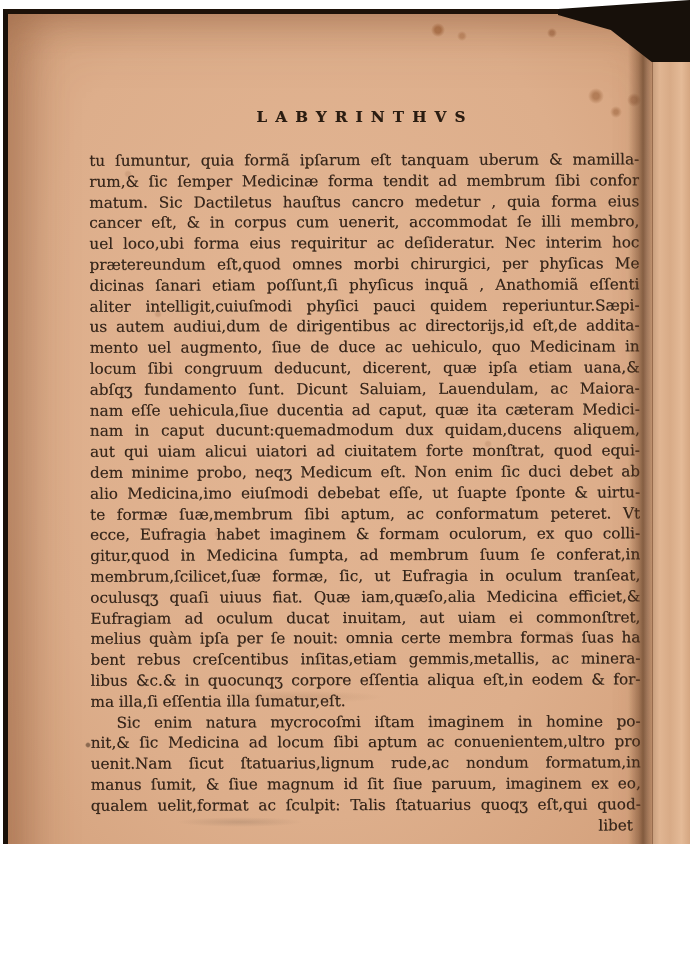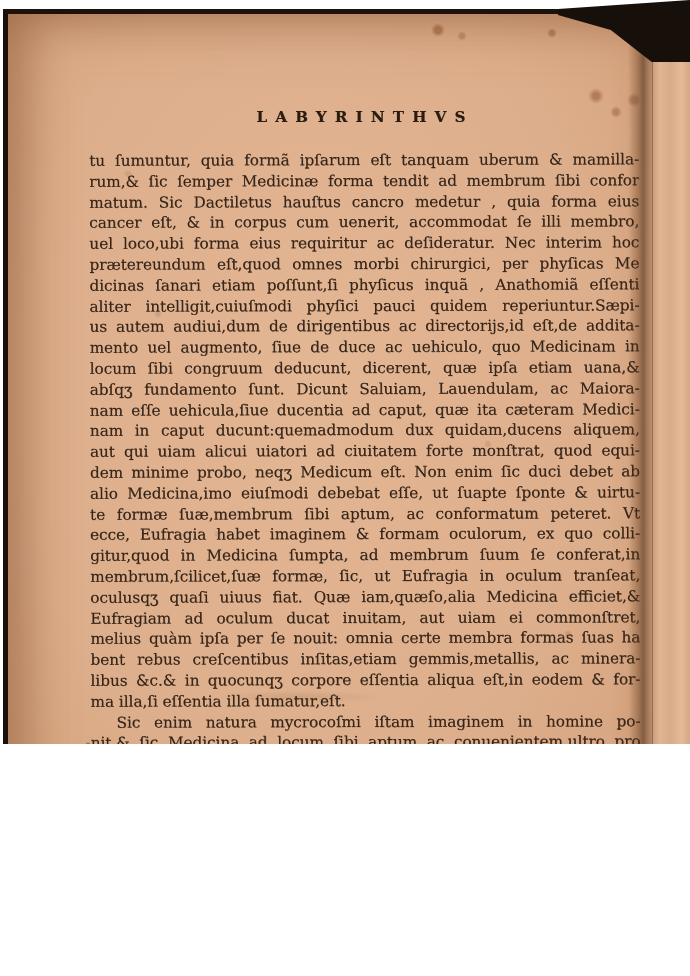--- a/index.html
+++ b/index.html
@@ -1,16 +1,16 @@
 <!DOCTYPE html>
 <html><head>
 <meta charset="utf-8">
 <style>
   html,body{margin:0;padding:0;background:#ffffff;}
-  .scan{position:relative;width:690px;height:744px;background:#ffffff;overflow:hidden;
+  .scan{position:relative;width:690px;height:844px;background:#ffffff;overflow:hidden;
         font-family:"DejaVu Serif", serif;}
   .page{position:absolute;left:3px;top:9px;width:679px;height:929px;
         background:radial-gradient(ellipse at 45% 40%, #e3b694 0%, #ddae8b 55%, #d4a17c 85%, #c9946e 100%);
         border-left:5px solid #191009;
         border-top:5px solid #1d1209;
         border-bottom:7px solid #1f160c;
         border-bottom-right-radius:34px;
         box-shadow:inset 0 0 70px rgba(130,75,40,.30),
                    inset -30px 0 45px rgba(110,60,30,.22),
                    inset 25px 0 35px rgba(120,65,35,.25);}

